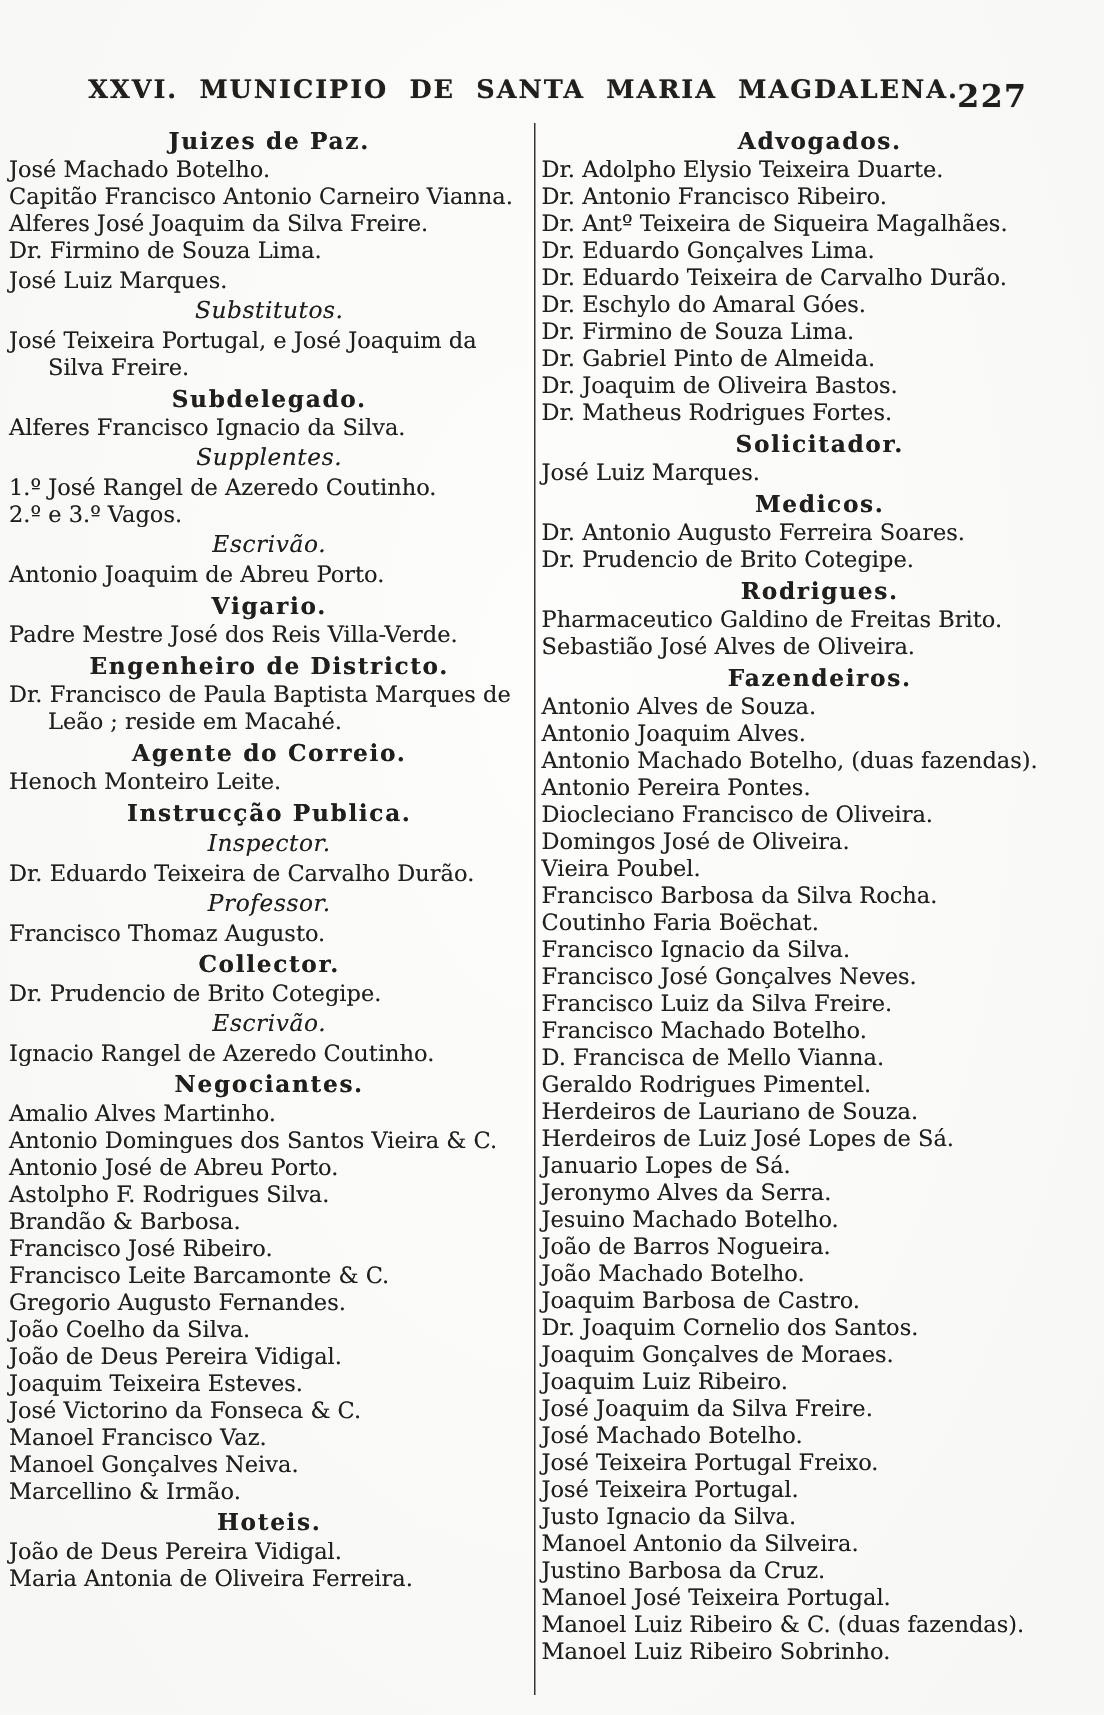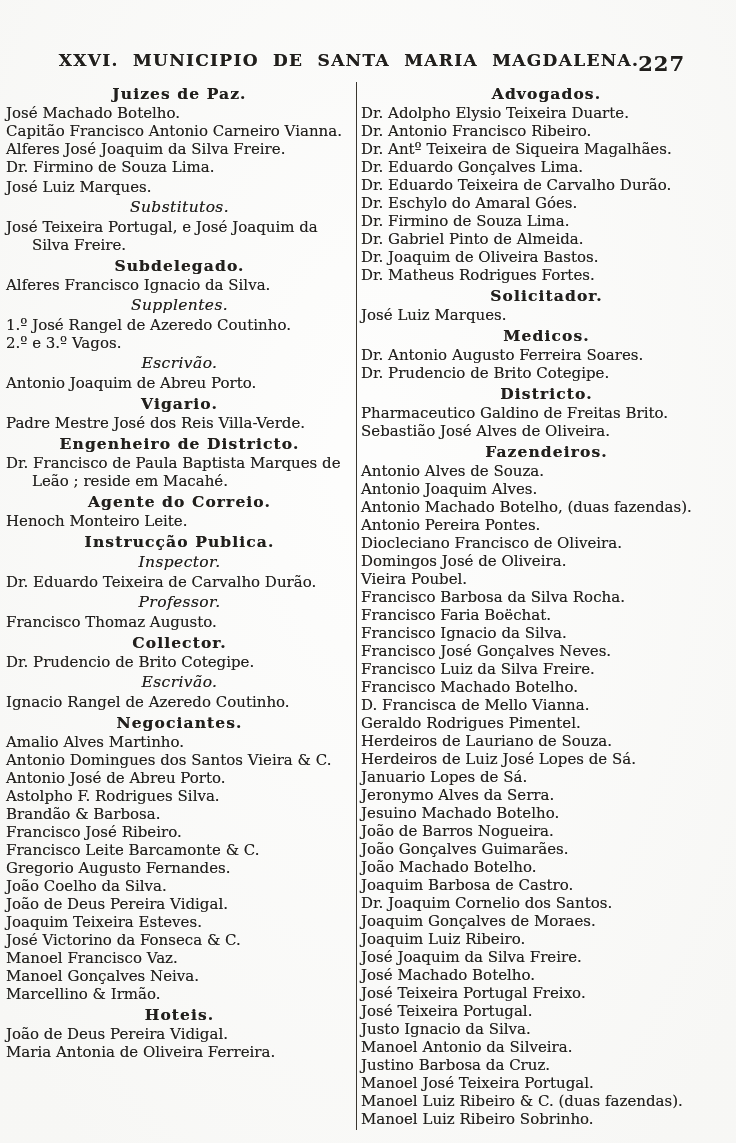--- a/index.html
+++ b/index.html
@@ -196,48 +196,47 @@
         <div class="section">
           <div class="sec-head bold">Solicitador.</div>
           <div class="entry">José Luiz Marques.</div>
         </div>
         <div class="section">
           <div class="sec-head bold">Medicos.</div>
           <div class="entry">Dr. Antonio Augusto Ferreira Soares.</div>
           <div class="entry">Dr. Prudencio de Brito Cotegipe.</div>
         </div>
         <div class="section">
-          <div class="sec-head bold">Districto.</div>
+          <div class="sec-head bold">Rodrigues.</div>
           <div class="entry">Pharmaceutico Galdino de Freitas Brito.</div>
           <div class="entry">Sebastião José Alves de Oliveira.</div>
         </div>
         <div class="section">
           <div class="sec-head bold">Fazendeiros.</div>
           <div class="entry">Antonio Alves de Souza.</div>
           <div class="entry">Antonio Joaquim Alves.</div>
           <div class="entry">Antonio Machado Botelho, (duas fazendas).</div>
           <div class="entry">Antonio Pereira Pontes.</div>
           <div class="entry">Diocleciano Francisco de Oliveira.</div>
           <div class="entry">Domingos José de Oliveira.</div>
           <div class="entry">Vieira Poubel.</div>
           <div class="entry">Francisco Barbosa da Silva Rocha.</div>
-          <div class="entry">Francisco Faria Boëchat.</div>
+          <div class="entry">Coutinho Faria Boëchat.</div>
           <div class="entry">Francisco Ignacio da Silva.</div>
           <div class="entry">Francisco José Gonçalves Neves.</div>
           <div class="entry">Francisco Luiz da Silva Freire.</div>
           <div class="entry">Francisco Machado Botelho.</div>
           <div class="entry">D. Francisca de Mello Vianna.</div>
           <div class="entry">Geraldo Rodrigues Pimentel.</div>
           <div class="entry">Herdeiros de Lauriano de Souza.</div>
           <div class="entry">Herdeiros de Luiz José Lopes de Sá.</div>
           <div class="entry">Januario Lopes de Sá.</div>
           <div class="entry">Jeronymo Alves da Serra.</div>
           <div class="entry">Jesuino Machado Botelho.</div>
           <div class="entry">João de Barros Nogueira.</div>
-          <div class="entry">João Gonçalves Guimarães.</div>
           <div class="entry">João Machado Botelho.</div>
           <div class="entry">Joaquim Barbosa de Castro.</div>
           <div class="entry">Dr. Joaquim Cornelio dos Santos.</div>
           <div class="entry">Joaquim Gonçalves de Moraes.</div>
           <div class="entry">Joaquim Luiz Ribeiro.</div>
           <div class="entry">José Joaquim da Silva Freire.</div>
           <div class="entry">José Machado Botelho.</div>
           <div class="entry">José Teixeira Portugal Freixo.</div>
           <div class="entry">José Teixeira Portugal.</div>
           <div class="entry">Justo Ignacio da Silva.</div>

